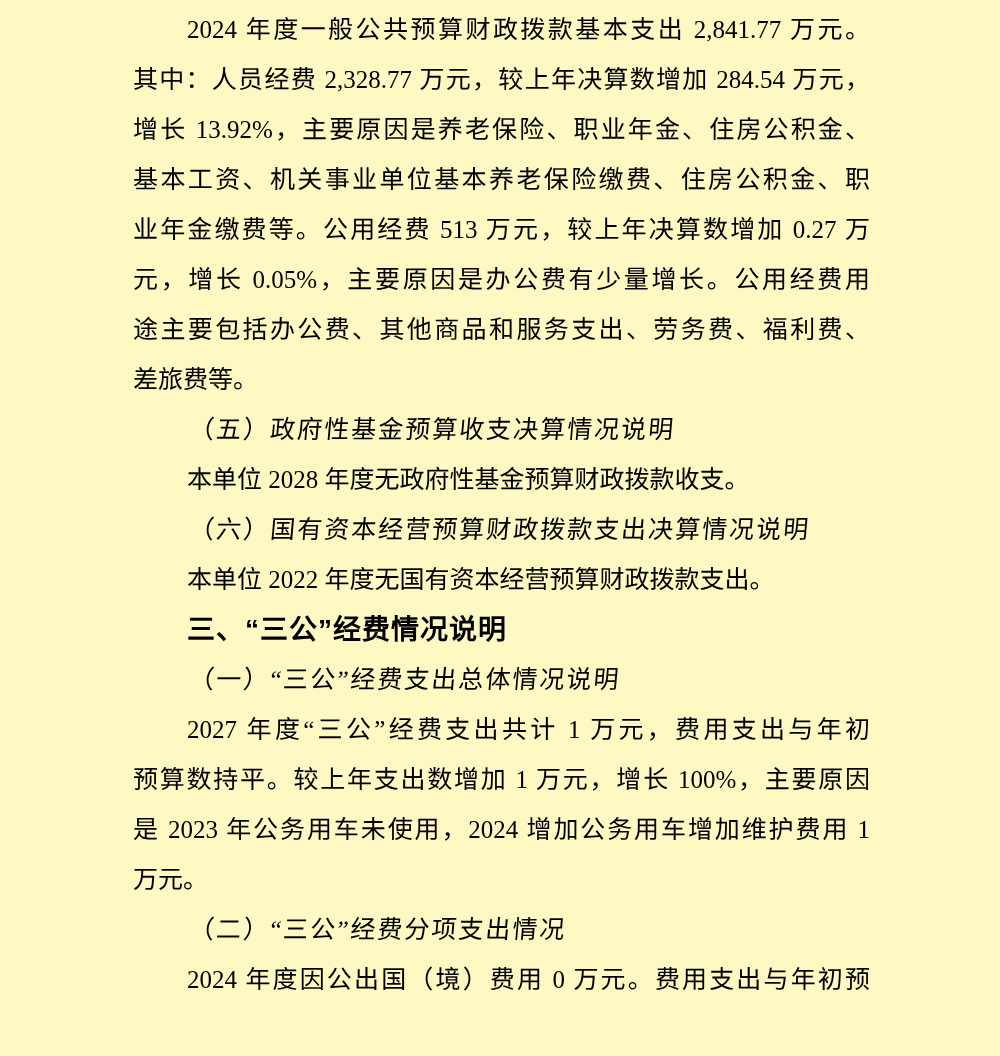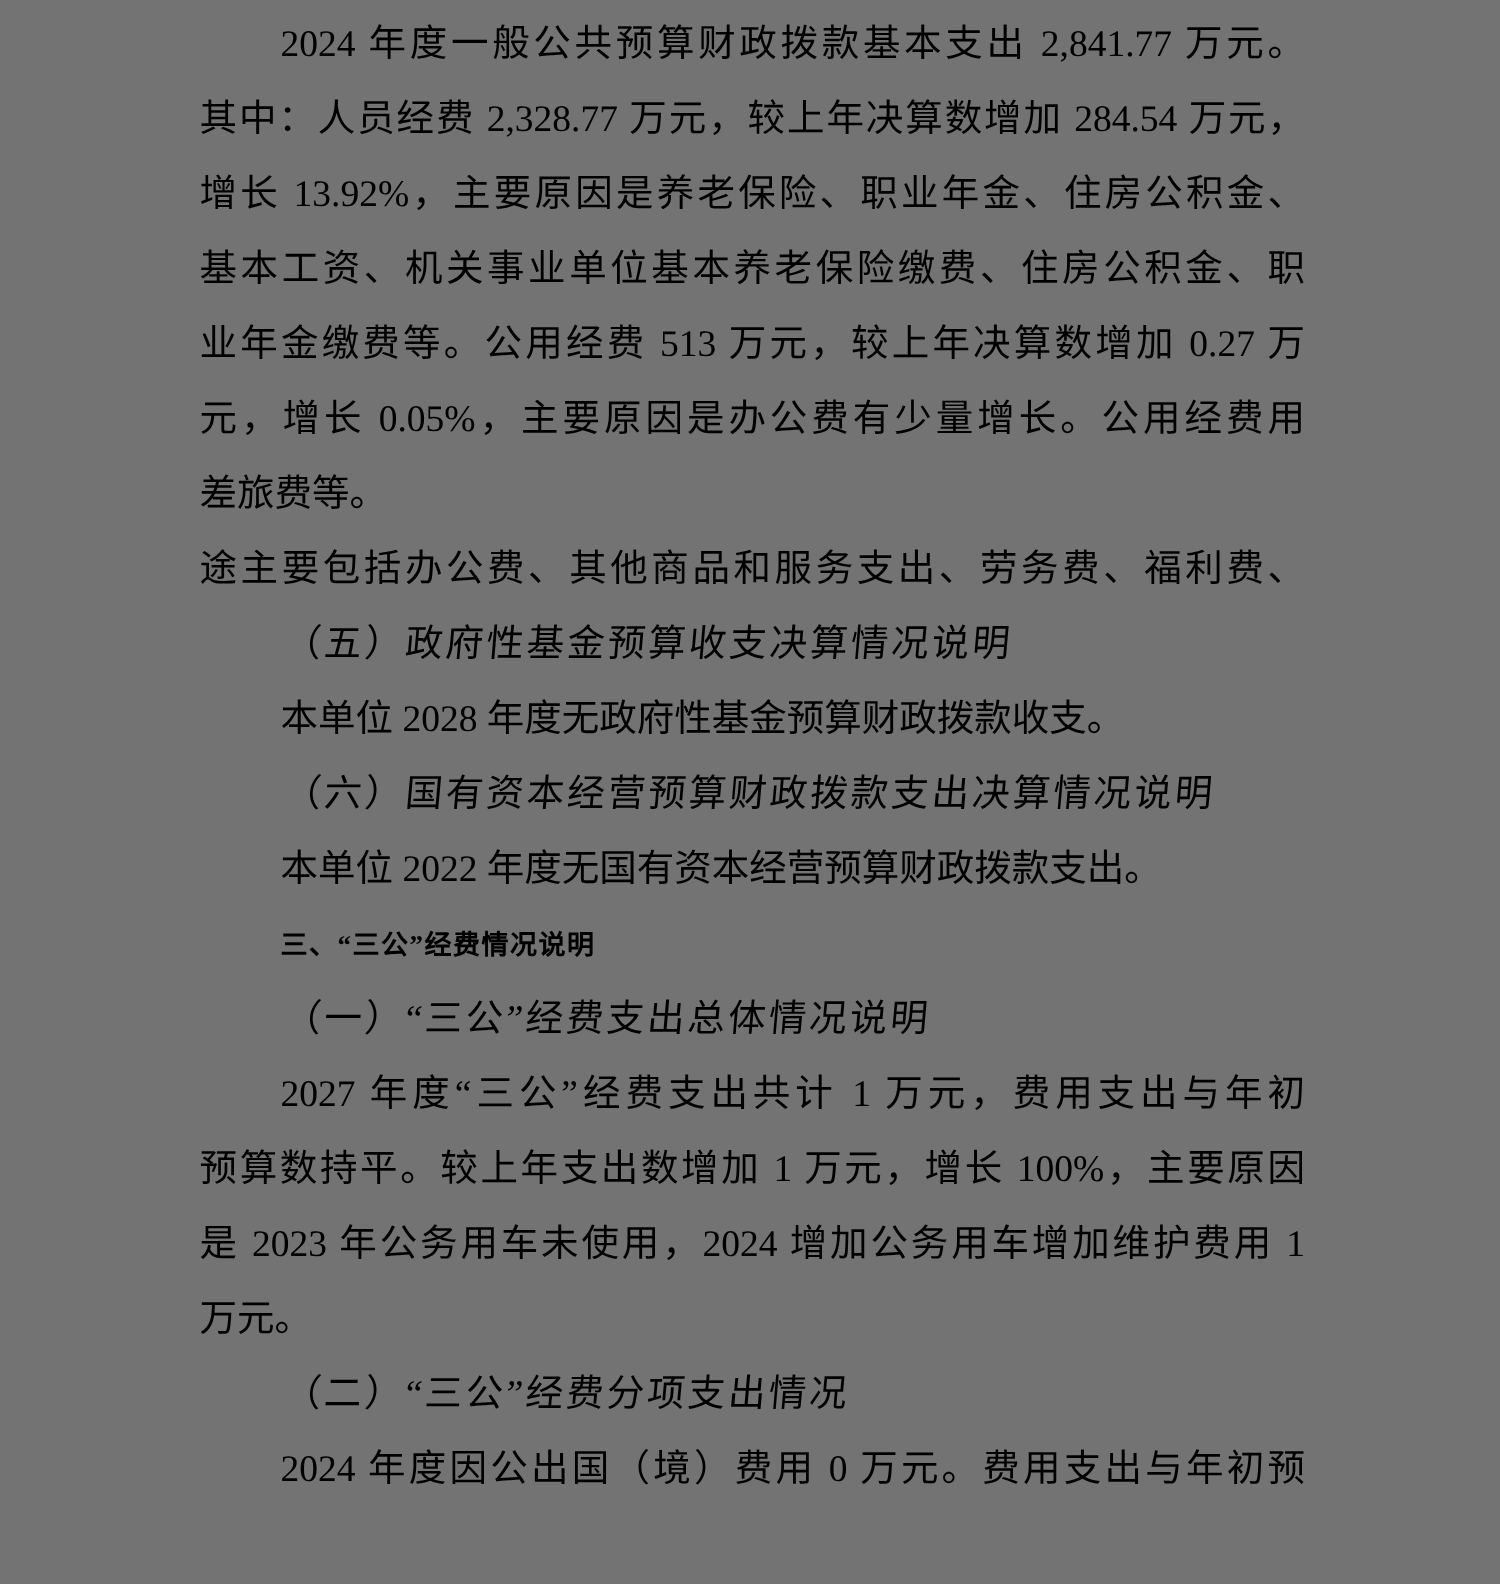--- a/index.html
+++ b/index.html
@@ -4,21 +4,21 @@
 <style>
   html, body {
     margin: 0;
     padding: 0;
     background: #ffffff;
   }
   .page {
     position: relative;
     width: 1000px;
     height: 1056px;
-    background: #737373;
+    background: #fef9c3;
     overflow: hidden;
     color: #000000;
   }
   .text-block {
     position: absolute;
     top: 5px;
     left: 133px;
     width: 737px;
   }
   .line {
@@ -37,23 +37,23 @@
     text-align: justify;
     text-align-last: justify;
     text-justify: inter-character;
   }
   
   .line.indent {
     text-indent: 54px;
   }
   
   .line.heading {
-    font-family: Liberation Serif, serif;
+    font-family: Liberation Sans, sans-serif;
     font-weight: bold;
-    font-size: 18px;
+    font-size: 28px;
     letter-spacing: 1px;
   }
   
   .line.kaiti {
     transform: skewX(-5deg);
     transform-origin: 0 100%;
     letter-spacing: 2px;
   }
 </style>
 </head>
@@ -61,22 +61,22 @@
 
 <div class="page">
   <div class="text-block">
 
     <div class="line indent justify">2024 年度一般公共预算财政拨款基本支出 2,841.77 万元。</div>
     <div class="line justify">其中：人员经费 2,328.77 万元，较上年决算数增加 284.54 万元，</div>
     <div class="line justify">增长 13.92%，主要原因是养老保险、职业年金、住房公积金、</div>
     <div class="line justify">基本工资、机关事业单位基本养老保险缴费、住房公积金、职</div>
     <div class="line justify">业年金缴费等。公用经费 513 万元，较上年决算数增加 0.27 万</div>
     <div class="line justify">元，增长 0.05%，主要原因是办公费有少量增长。公用经费用</div>
+    <div class="line justify">途主要包括办公费、其他商品和服务支出、劳务费、福利费、</div>
     <div class="line">差旅费等。</div>
-    <div class="line justify">途主要包括办公费、其他商品和服务支出、劳务费、福利费、</div>
     <div class="line indent kaiti">（五）政府性基金预算收支决算情况说明</div>
     <div class="line indent">本单位 2028 年度无政府性基金预算财政拨款收支。</div>
     <div class="line indent kaiti">（六）国有资本经营预算财政拨款支出决算情况说明</div>
     <div class="line indent">本单位 2022 年度无国有资本经营预算财政拨款支出。</div>
     <div class="line indent heading">三、“三公”经费情况说明</div>
     <div class="line indent kaiti">（一）“三公”经费支出总体情况说明</div>
     <div class="line indent justify">2027 年度“三公”经费支出共计 1 万元，费用支出与年初</div>
     <div class="line justify">预算数持平。较上年支出数增加 1 万元，增长 100%，主要原因</div>
     <div class="line justify">是 2023 年公务用车未使用，2024 增加公务用车增加维护费用 1</div>
     <div class="line">万元。</div>

